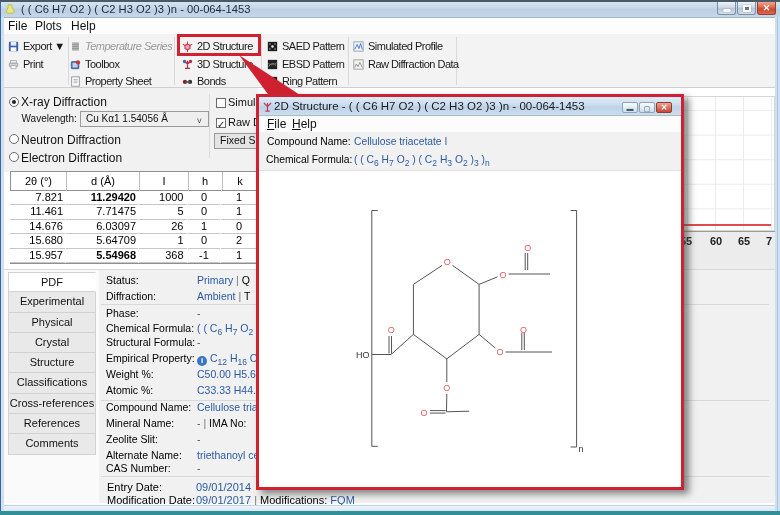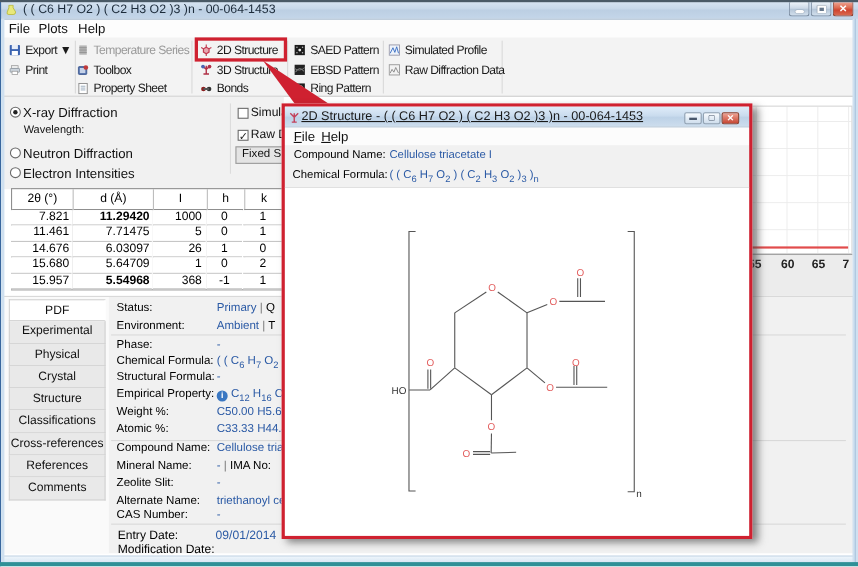--- a/index.html
+++ b/index.html
@@ -22,21 +22,21 @@
 .wb .minbar { position:absolute; left:5px; top:7px; width:8px; height:3px; border-radius:2px; background:#fdfdfd; box-shadow:0 0 1px #5a6b7d; }
 .wb .maxbox { position:absolute; left:5px; top:3px; width:8px; height:7px; border:2px solid #fdfdfd; box-shadow:0 0 1px #5a6b7d; background:#67788c; }
 
 #menubar { left:0; top:18px; width:780px; height:16px; background:#fdfdfd; font-size:12px; color:#111; }
 #menubar span { position:absolute; top:1px; }
 
 #toolbar { left:0; top:34px; width:780px; height:54px; background:#f3f3f3; border-bottom:1px solid #cfcfcf; }
 .tsep { position:absolute; top:3px; height:48px; width:1px; background:#d9d9d9; }
 .titem { position:absolute; font-size:11px; letter-spacing:-0.5px; color:#1a1a1a; height:16px; line-height:16px; white-space:nowrap; }
 .titem .ic { display:inline-block; width:11px; height:11px; vertical-align:-1.5px; margin-right:4px; }
-.gray { color:#9a9a9a; }
+.gray { color:#9a9a9a;font-style:italic; }
 
 
 #optpanel { left:2px; top:88px; width:256px; height:84px; background:#f1f1f1; }
 .radio { position:absolute; width:10px; height:10px; border:1px solid #6a6a6a; border-radius:50%; background:#fff; }
 .radio.sel::after { content:""; position:absolute; left:2px; top:2px; width:4px; height:4px; border-radius:50%; background:#222; }
 .olabel { position:absolute; font-size:12px; color:#111; white-space:nowrap; }
 #wavesel { position:absolute; left:78px; top:23px; width:129px; height:16px; background:#efefef; border:1px solid #9a9a9a; font-size:10px; color:#111; line-height:14px; padding-left:5px; }
 #wavesel .chev { position:absolute; right:6px; top:2px; font-size:9px; color:#444; }
 .cbox { position:absolute; width:10px; height:10px; border:1px solid #6a6a6a; background:#fff; font-size:10px; line-height:11px; text-align:center; color:#222; }
 #fixedslit { position:absolute; left:212px; top:45px; white-space:nowrap; overflow:hidden; width:46px; height:15.5px; background:#e4e4e4; border:1px solid #9a9a9a; font-size:10.5px; color:#111; padding-left:5px; line-height:13.5px; }
@@ -85,21 +85,21 @@
 #winborder .r { position:absolute; left:775px; top:17px; width:5px; height:496px; background:#cfe0f0; }
 #winborder .r2 { position:absolute; left:777px; top:17px; width:1px; height:496px; background:#a9c4dd; }
 #winborder .b { position:absolute; left:0; top:511px; width:780px; height:4px; background:#2f9097; }
 
 
 #popup { left:256px; top:94px; width:428px; height:396px; border:3px solid #cf2130; background:#fff;
   box-shadow:5px 4px 7px rgba(70,70,70,0.65); z-index:20; }
 #ptitle { left:0; top:0; width:422px; height:19px;
   background:linear-gradient(180deg,#dfecf9 0%,#cadcee 45%,#bdd2e7 55%,#cddded 100%);
   border-bottom:1px solid #a8bccd; }
-#ptitletext { position:absolute; left:15px; top:3px; font-size:11.5px; color:#1a1a1a; white-space:nowrap;text-decoration:underline; }
+#ptitletext { position:absolute; left:15px; top:3px; font-size:11.5px; color:#1a1a1a; white-space:nowrap; }
 #pbtns { position:absolute; right:9px; top:5px; }
 .pb { display:inline-block; width:16px; height:11px; border:1px solid #93a3b3; border-radius:2px;
   background:linear-gradient(180deg,#f8fbfe,#cfdeed); margin-left:1px; position:relative; vertical-align:top; }
 .pb.close { background:linear-gradient(180deg,#efa293,#c64734); border-color:#8e402e; }
 .pb i { position:absolute; left:50%; top:50%; transform:translate(-50%,-50%); font-style:normal; font-size:7px; line-height:1; color:#49576b; }
 .pb.close i { color:#fff; font-weight:bold; font-size:8px; }
 #pmenu { left:0; top:19px; width:422px; height:16px; background:#fcfcfc; font-size:12px; color:#111; }
 #pinfo { left:0; top:35px; width:422px; height:39px; background:#f1f1f1; border-bottom:1px solid #e0e0e0; font-size:10.3px; }
 #pinfo .lab { color:#000; }
 #pinfo .val { color:#2b5aa5; }
@@ -202,24 +202,25 @@
     <div class="titem " style="left:353px;top:56px"><svg class="ic" viewBox="0 0 13 13">
         <rect x="1" y="1" width="11" height="11" fill="#f2f2f2" stroke="#999"></rect>
         <path d="M2 10 L4 6 L6 9 L8 4 L11 10" stroke="#888" fill="none"></path>
       </svg>Raw Diffraction Data</div>
   </div>
 
 <div class="abs" id="optpanel">
   <span class="radio sel" style="left:6.5px;top:8.5px"></span>
   <span class="olabel" style="left:19px;top:7px">X-ray Diffraction</span>
   <span class="olabel" style="left:19.5px;top:24.5px;font-size:10px">Wavelength:</span>
+  <div id="wavesel">Cu Kα1 1.54056 Å<span class="chev">˅</span></div>
   <span class="radio" style="left:6.5px;top:46px"></span>
   <span class="olabel" style="left:19px;top:44.5px">Neutron Diffraction</span>
   <span class="radio" style="left:6.5px;top:64px"></span>
-  <span class="olabel" style="left:19px;top:62.5px">Electron Intensities</span>
+  <span class="olabel" style="left:19px;top:62.5px">Electron Diffraction</span>
   <div id="vsep1"></div>
   <span class="cbox" style="left:214px;top:10px"></span>
   <span class="olabel" style="left:226px;top:8px;font-size:11px">Simulated Profile</span>
   <span class="cbox" style="left:214px;top:29.5px">✓</span>
   <span class="olabel" style="left:226px;top:28px;font-size:11px">Raw Diffraction Data</span>
   <div id="fixedslit">Fixed Slit Intensities</div>
 </div>
 
 <div class="abs" id="dtable">
   <div class="cl" style="left:55px"></div>
@@ -270,21 +271,21 @@
   <div class="tab">Structure</div>
   <div class="tab">Classifications</div>
   <div class="tab">Cross-references</div>
   <div class="tab">References</div>
   <div class="tab">Comments</div>
 </div>
 
 <div class="abs" id="fields">
     <div class="frow" style="top:7.5px"><span class="lab">Status:</span></div>
     <div class="frow" style="left:101px;top:7.5px"><span class="v">Primary</span><span><span style="color:#777">&nbsp;|</span> Q</span></div>
-    <div class="frow" style="top:23.5px"><span class="lab">Environment:</span></div>
+    <div class="frow" style="top:23.5px"><span class="lab">Diffraction:</span></div>
     <div class="frow" style="left:101px;top:23.5px"><span class="v">Ambient</span><span><span style="color:#777">&nbsp;|</span> T</span></div>
     <div class="fsep" style="top:38px"></div>
     <div class="frow" style="top:40.5px"><span class="lab">Phase:</span></div>
     <div class="frow" style="left:101px;top:40.5px"><span class="v">-</span><span></span></div>
     <div class="frow" style="top:55.5px"><span class="lab">Chemical Formula:</span></div>
     <div class="frow" style="left:101px;top:55.5px"><span class="v">( ( C<sub>6</sub> H<sub>7</sub> O<sub>2</sub> ) ( C</span><span></span></div>
     <div class="frow" style="top:69.5px"><span class="lab">Structural Formula:</span></div>
     <div class="frow" style="left:101px;top:69.5px"><span class="v">-</span><span></span></div>
     <div class="frow" style="top:86px"><span class="lab">Empirical Property:</span></div>
     <div class="frow" style="left:101px;top:86px"><span class="v"><span style="display:inline-block;width:10px;height:10px;border-radius:50%;background:#3a77c2;color:#fff;font-size:8px;line-height:10px;text-align:center;vertical-align:-1px;font-weight:bold">i</span> C<sub>12</sub> H<sub>16</sub> O<sub>8</sub></span><span></span></div>
@@ -302,20 +303,21 @@
     <div class="frow" style="top:182.5px"><span class="lab">Alternate Name:</span></div>
     <div class="frow" style="left:101px;top:182.5px"><span class="v">triethanoyl cellulose</span><span></span></div>
     <div class="frow" style="top:195.5px"><span class="lab">CAS Number:</span></div>
     <div class="frow" style="left:101px;top:195.5px"><span class="v">-</span><span></span></div>
     <div class="fsep" style="top:210px"></div>
   </div>
 <div class="abs" id="botfields">
     <div class="frow" style="left:105px;top:1px">Entry Date:</div>
   <div class="frow" style="left:194px;top:1px;color:#2b5aa5">09/01/2014</div>
   <div class="frow" style="left:105px;top:14px">Modification Date:</div>
+  <div class="frow" style="left:194px;top:14px"><span style="color:#2b5aa5">09/01/2017</span> <span style="color:#777">|</span> Modifications: <span style="color:#2b5aa5">FQM</span></div>
   </div>
 
 <div class="abs" id="chart"></div>
 <div class="abs" id="redline"></div>
 <div class="abs" id="xaxis"></div>
 <span class="xlab" style="left:680px">55</span>
 <span class="xlab" style="left:710px">60</span>
 <span class="xlab" style="left:738px">65</span>
 <span class="xlab" style="left:766px">7</span>
 <div class="abs" id="grayarea" style="top:232px;height:37px"></div>

